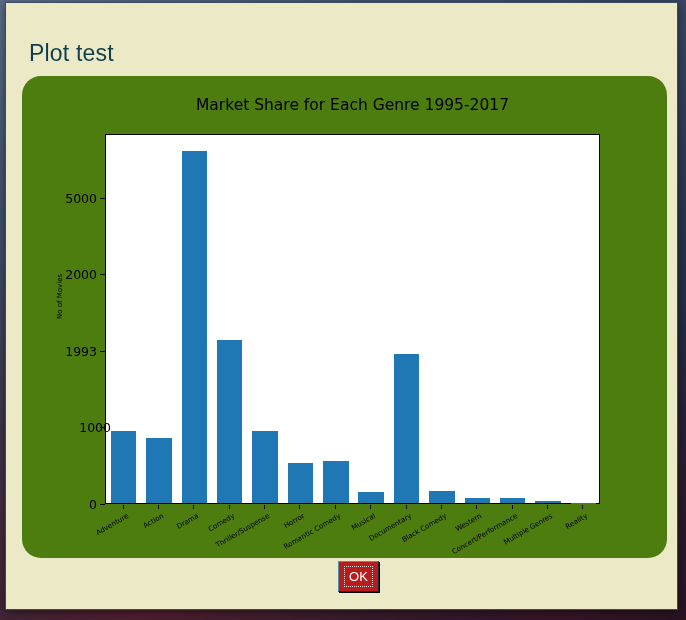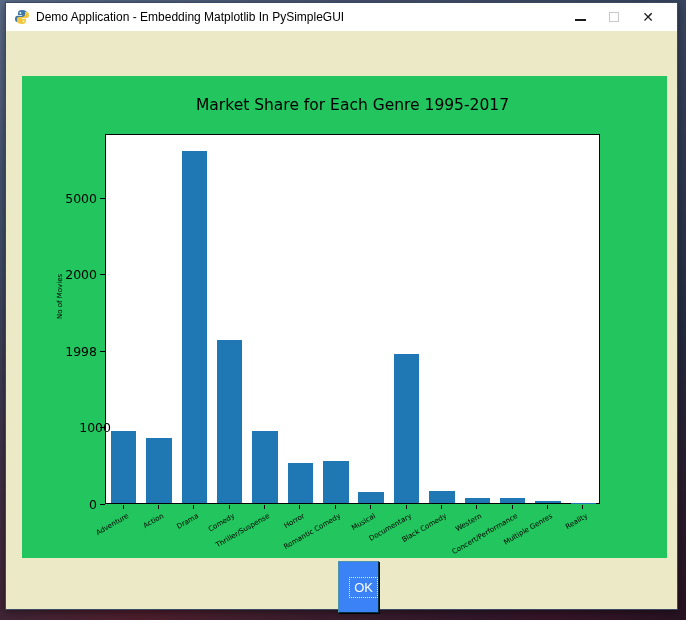--- a/index.html
+++ b/index.html
@@ -37,21 +37,22 @@
   #close-glyph { font-size:14px; line-height:14px; color:#1a1a1a; }
   
   #content { position:absolute; left:0; top:28px; right:0; bottom:0; background:#ece9c6; }
   #heading {
     position:absolute; left:23px; top:9px;
     font-size:23px; color:#0e3e4e; letter-spacing:.2px;
   }
   
   #canvas {
     position:absolute; left:16px; top:45px; width:645px; height:482px;
-    background:#22c55e;
+    background:#4d7c0f;
+    border-radius:19px;
   }
   #chart-title {
     position:absolute; left:83px; width:495px; top:20px; text-align:center;
     font-family:"DejaVu Sans", sans-serif; font-size:15.5px; color:#000;
   }
   #plot {
     position:absolute; left:83px; top:58px; width:495px; height:370px;
     border:1px solid #000; background:#fff;
   }
   .bar { position:absolute; bottom:0; background:#1f77b4; }
@@ -66,55 +67,40 @@
     font-family:"DejaVu Sans", sans-serif; font-size:7px; color:#000;
     transform:translateX(-100%) rotate(-30deg); transform-origin:100% 0;
   }
   #ylabel {
     position:absolute; left:34px; top:243px;
     font-family:"DejaVu Sans", sans-serif; font-size:7px; color:#000;
     transform:rotate(-90deg); transform-origin:0 0; white-space:nowrap;
   }
   
   #ok-button {
-    position:absolute; left:332px; top:530px; width:41px; height:52px;
-    background:#3b82f6; color:#fff; font-size:13px;
+    position:absolute; left:332px; top:530px; width:41px; height:31px;
+    background:#b91c1c; color:#fff; font-size:13px;
     font-family:"Liberation Sans", sans-serif;
     border-top:1px solid #4d93ad; border-left:1px solid #4d93ad;
     border-right:1px solid #07303f; border-bottom:1px solid #07303f;
     box-shadow:1px 1px 0 #000;
-    display:flex; align-items:center; justify-content:flex-end; cursor:pointer;
+    display:flex; align-items:center; justify-content:center; cursor:pointer;
   }
   #ok-button span {
     border:1px dotted rgba(255,255,255,.85); padding:2px 4px;
   }
 </style>
 </head>
 <body>
 
 <div id="window">
 
-  <div id="titlebar">
-    <svg id="app-icon" viewBox="0 0 16 16">
-      <path fill="#4179a6" d="M8 1C5.2 1 4 2.1 4 3.9V6h4.2v.8H3.4C1.7 6.8 1 8.1 1 9.9s.7 3 2.4 3H5v-2.1C5 9.2 6.3 8 7.9 8h3.2C12.2 8 13 7.1 13 6V3.9C13 2.1 10.8 1 8 1zM6.4 3a.9.9 0 1 1 0 1.8.9.9 0 0 1 0-1.8z"></path>
-      <path fill="#f3c73d" d="M8 15c2.8 0 4-1.1 4-2.9V10H7.8v-.8h4.8c1.7 0 2.4-1.3 2.4-3.1s-.7-3-2.4-3H11v2.1C11 6.8 9.7 8 8.1 8H4.9C3.8 8 3 8.9 3 10v2.1C3 13.9 5.2 15 8 15zm1.6-2a.9.9 0 1 1 0-1.8.9.9 0 0 1 0 1.8z"></path>
-    </svg>
-    <div id="title-text">Demo Application - Embedding Matplotlib In PySimpleGUI</div>
-    <div class="win-btn">
-        <span id="min-glyph"></span>
-      </div>
-    <div class="win-btn">
-        <span id="max-glyph"></span>
-      </div>
-    <div class="win-btn">
-        <span id="close-glyph">✕</span>
-      </div>
-  </div>
 
   <div id="content">
+    <div id="heading">Plot test</div>
 
     <div id="canvas">
       <div id="chart-title">Market Share for Each Genre 1995-2017</div>
       <div id="ylabel">No of Movies</div>
       <div id="plot">
           <div class="bar" style="left: 4.95px; width: 25.4571px; height: 72.0083px; background: rgb(31, 119, 180);"></div>
           <div class="bar" style="left: 40.3071px; width: 25.4571px; height: 65.4969px; background: rgb(31, 119, 180);"></div>
           <div class="bar" style="left: 75.6643px; width: 25.4571px; height: 352.381px; background: rgb(31, 119, 180);"></div>
           <div class="bar" style="left: 111.021px; width: 25.4571px; height: 162.785px; background: rgb(31, 119, 180);"></div>
           <div class="bar" style="left: 146.379px; width: 25.4571px; height: 72.0083px; background: rgb(31, 119, 180);"></div>
@@ -126,21 +112,21 @@
           <div class="bar" style="left: 358.521px; width: 25.4571px; height: 5.36232px; background: rgb(31, 119, 180);"></div>
           <div class="bar" style="left: 393.879px; width: 25.4571px; height: 4.59627px; background: rgb(31, 119, 180);"></div>
           <div class="bar" style="left: 429.236px; width: 25.4571px; height: 1.91511px; background: rgb(31, 119, 180);"></div>
           <div class="bar" style="left: 464.593px; width: 25.4571px; height: 0.383023px; background: rgb(31, 119, 180);"></div>
         </div>
       <div id="decor"></div>
     <div class="ytick-label" style="left: 31px; top: 428px;">0</div>
         <div class="ytick-mark" style="left: 78px; top: 428px;"></div>
         <div class="ytick-label" style="left: 45px; top: 351.395px;">1000</div>
         <div class="ytick-mark" style="left: 78px; top: 351.395px;"></div>
-        <div class="ytick-label" style="left: 31px; top: 274.791px;">1998</div>
+        <div class="ytick-label" style="left: 31px; top: 274.791px;">1993</div>
         <div class="ytick-mark" style="left: 78px; top: 274.791px;"></div>
         <div class="ytick-label" style="left: 31px; top: 198.186px;">2000</div>
         <div class="ytick-mark" style="left: 78px; top: 198.186px;"></div>
         <div class="ytick-label" style="left: 31px; top: 121.582px;">5000</div>
         <div class="ytick-mark" style="left: 78px; top: 121.582px;"></div>
         <div class="xtick-mark" style="left: 100.679px; top: 429px;"></div>
         <div class="xtick-label" style="left: 103.679px; top: 436px;">Adventure</div>
         <div class="xtick-mark" style="left: 136.036px; top: 429px;"></div>
         <div class="xtick-label" style="left: 139.036px; top: 436px;">Action</div>
         <div class="xtick-mark" style="left: 171.393px; top: 429px;"></div>

